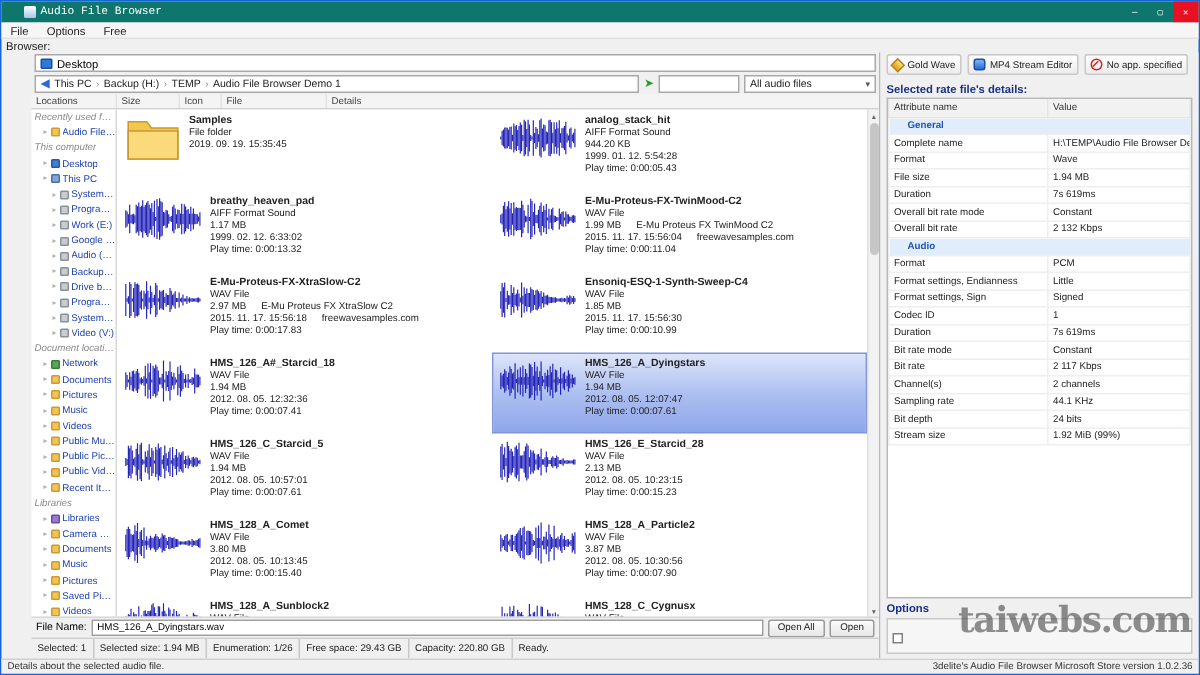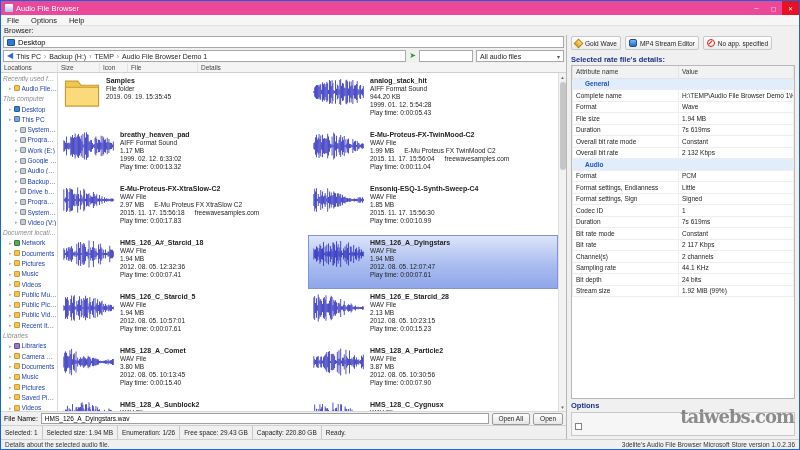--- a/index.html
+++ b/index.html
@@ -1,33 +1,33 @@
 <!DOCTYPE html>
 <html><head>
 <meta charset="utf-8">
 <style>
   * { margin:0; padding:0; box-sizing:border-box; }
   html,body { width:800px; height:450px; overflow:hidden; }
   body { font-family:"Liberation Sans","DejaVu Sans",sans-serif; background:#e8e8e8; }
   .window { width:800px; height:450px; display:flex; flex-direction:column; background:#f0f0f0; border:1px solid #1565d8; position:relative; }
 
   
-  .titlebar { height:14px; background:#ec4899; display:flex; align-items:center; gap:3px; padding-left:4px; flex:0 0 auto; }
+  .titlebar { height:14px; background:#0f766e; display:flex; align-items:center; gap:3px; padding-left:15px; flex:0 0 auto;font-family:Liberation Mono, monospace; }
   .app-icon { width:8px; height:8px; background:linear-gradient(#ffffff,#a9c4ea); border-radius:1px; flex:0 0 auto; }
   .title-text { color:#fff; font-size:7.5px; white-space:nowrap; }
   .tb-btns { margin-left:auto; display:flex; height:100%; }
   .tb-btn { width:17px; font-size:6px; color:#fff; display:flex; align-items:center; justify-content:center; cursor:default; }
   .tb-close { background:#e81123; }
 
   
   .menubar { height:11px; background:#f6f6f6; border-bottom:1px solid #e2e2e2; display:flex; align-items:center; flex:0 0 auto; }
   .menu-item { padding:0 6px; font-size:7.5px; color:#222; }
   .browser-label { height:9px; font-size:7.5px; padding-left:3px; color:#222; display:flex; align-items:center; flex:0 0 auto; }
 
-  .main { flex:1; display:flex; min-height:0; }
+  .main { flex:1; display:flex; min-height:0;padding-left:20px; }
   .left-pane { width:566px; flex:0 0 auto; display:flex; flex-direction:column; border-right:1px solid #b8b8b8; min-height:0; }
 
   
   .addr-row { height:14px; flex:0 0 auto; display:flex; align-items:center; padding:1px 2px; }
   .addr-box { flex:1; height:12px; background:#fff; border:1px solid #a8a8a8; display:flex; align-items:center; gap:3px; padding-left:3px; font-size:7.5px; }
   .desktop-icon { width:8px; height:7px; background:#2f7ad8; border:1px solid #1b4f9a; border-radius:1px; }
   .crumb-row { height:14px; flex:0 0 auto; display:flex; align-items:center; gap:3px; padding:1px 2px; }
   .crumb-box { flex:1; height:12px; background:#fff; border:1px solid #a8a8a8; display:flex; align-items:center; gap:3px; padding:0 3px; font-size:7px; overflow:hidden; white-space:nowrap; }
   .back-arrow { color:#2a6ad8; font-size:8px; line-height:1; }
   .crumb { color:#222; }
@@ -94,21 +94,21 @@
   .ic-mp4 { width:8px; height:8px; background:linear-gradient(#7ab8f8,#2a6ad0); border:1px solid #1c4e9e; border-radius:2px; flex:0 0 auto; }
   .ic-noapp { width:8px; height:8px; border:1.5px solid #d82020; border-radius:50%; position:relative; flex:0 0 auto; }
   .ic-noapp::after { content:""; position:absolute; left:0; top:2.2px; width:5px; height:1.4px; background:#d82020; transform:rotate(-45deg); }
   .details-wrap { flex:1; margin:0 4px; background:#fff; border:1px solid #b8b8b8; overflow:hidden; min-height:0; }
   table.details { border-collapse:collapse; width:100%; table-layout:fixed; font-size:6.5px; }
   .details th { background:#f2f2f2; border:1px solid #e4e4e4; border-top:none; font-weight:normal; color:#333; text-align:left; padding:2px 3px; height:12px; }
   .details td { border:1px solid #eeeeee; padding:1.5px 3px; white-space:nowrap; overflow:hidden; color:#222; height:11.5px; }
   .grp-row td { background:#e2edfb; color:#1e55b4; font-weight:bold; padding-left:12px; }
   .options-box { flex:0 0 auto; margin:1px 4px 3px; height:24px; border:1px solid #c8c8c8; background:#f6f6f6; padding:3px; }
   .checkbox { width:7px; height:7px; background:#fff; border:1px solid #808080; display:inline-block; }
-  .watermark { position:absolute; right:5px; bottom:12px; font-size:18px; font-weight:bold; color:rgba(75,75,75,0.62); font-family:"DejaVu Serif",serif; letter-spacing:-1px; pointer-events:none;text-align:right; }
+  .watermark { position:absolute; right:5px; bottom:12px; font-size:24px; font-weight:bold; color:rgba(75,75,75,0.62); font-family:"DejaVu Serif",serif; letter-spacing:-1px; pointer-events:none;text-align:right; }
 
   
   .bottom-row { height:10px; flex:0 0 auto; display:flex; justify-content:space-between; align-items:center; background:#f0f0f0; border-top:1px solid #d0d0d0; font-size:6.5px; color:#333; padding:0 4px; white-space:nowrap; overflow:hidden; }
 </style>
 </head>
 <body>
 
 <div class="window">
 
   <div class="titlebar">
@@ -117,21 +117,21 @@
     <div class="tb-btns">
       <span class="tb-btn">─</span>
       <span class="tb-btn">▢</span>
       <span class="tb-btn tb-close">✕</span>
     </div>
   </div>
 
   <div class="menubar">
     <span class="menu-item">File</span>
     <span class="menu-item">Options</span>
-    <span class="menu-item">Help</span>
+    <span class="menu-item">Free</span>
   </div>
 
   <div class="browser-label">Browser:</div>
 
   <div class="main">
 
     <div class="left-pane">
 
       <div class="addr-row">
         <div class="addr-box">

